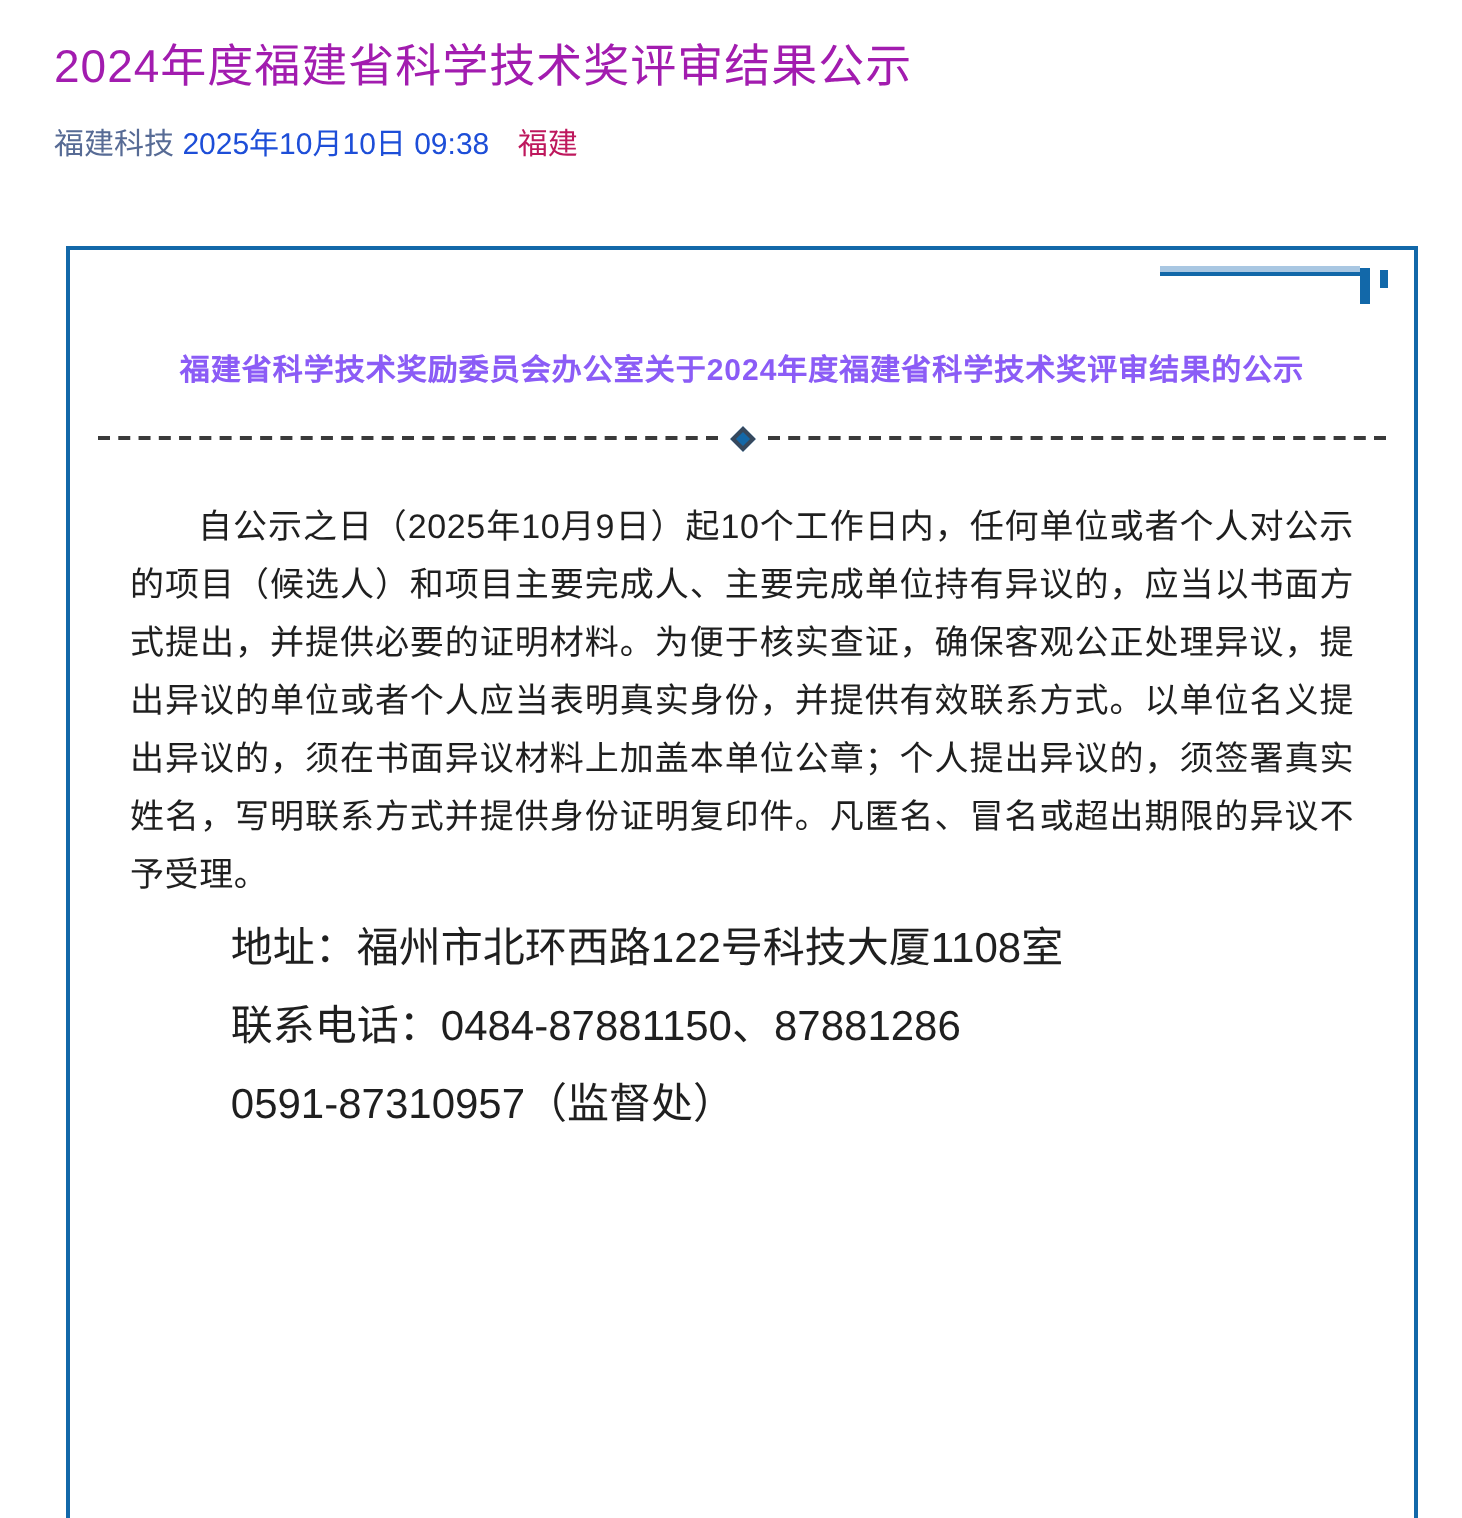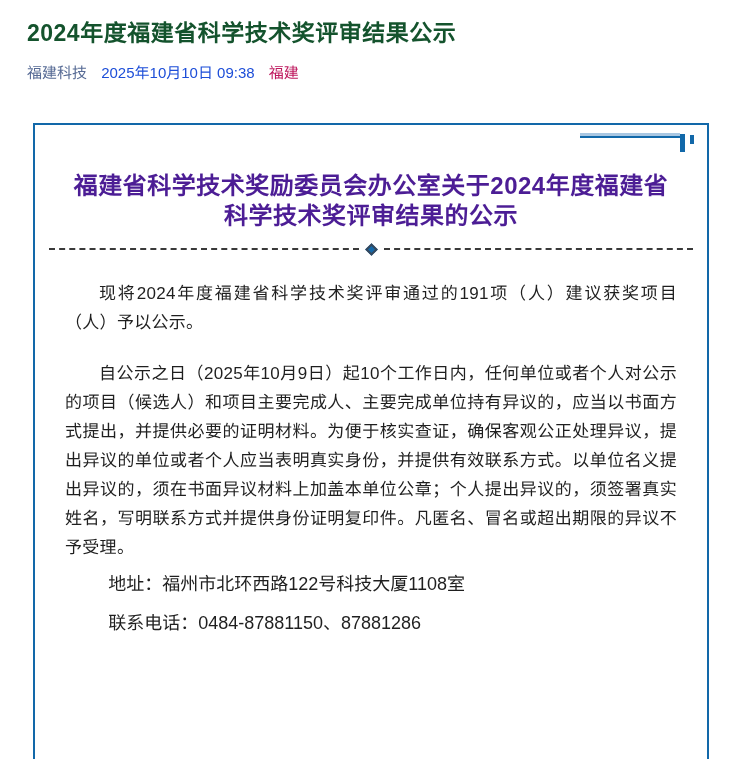--- a/index.html
+++ b/index.html
@@ -10,30 +10,29 @@
     overflow: hidden;
     font-family: "Liberation Sans", "DejaVu Sans", sans-serif;
     position: relative;
   }
   .page { width: 731px; height: 759px; overflow: hidden; background: #ffffff; }
 
   
   .article-header { padding: 18px 27px 0 27px; }
   .page-title {
     font-size: 23px;
-    font-weight: 700;
-    color: #14532d;
+    font-weight: 400;
+    color: #a21caf;
     line-height: 1.35;
     letter-spacing: 0.5px;
   }
   .meta { margin-top: 14px; font-size: 15px; line-height: 20px; }
   .meta .account {
     color: #576b95;
     text-decoration: none;
-    margin-right: 10px;
     cursor: pointer;
   }
   .meta .date { color: #1d4ed8; margin-right: 10px; }
   .meta .loc { color: #be185d; text-decoration: none; cursor: pointer; }
 
   
   .notice-card {
     position: relative;
     margin: 40px 22px 0 33px;
     width: 676px;
@@ -49,23 +48,23 @@
   .deco-line .light { display: block; height: 3px; background: #a9c7e2; }
   .deco-line .dark  { display: block; height: 2px; background: #1268a9; }
   .deco-bar { position: absolute; background: #1268a9; display: block; }
   .deco-bar.tall  { right: 12px; top: 1px; width: 5px; height: 18px; }
   .deco-bar.small { right: 3px;  top: 2px; width: 4px; height: 9px; }
 
   
   .notice-heading {
     margin: 22px 6px 0 6px;
     text-align: center;
-    font-size: 24px;
+    font-size: 15px;
     font-weight: 700;
-    color: #4c1d95;
+    color: #8b5cf6;
     line-height: 30px;
     letter-spacing: 0.5px;
   }
 
   
   .divider {
     margin: 10px -16px 0 -16px;
     height: 16px;
     display: flex;
     align-items: center;
@@ -92,21 +91,21 @@
     color: #1f1f1f;
     text-align: justify;
     text-indent: 2em;
     letter-spacing: 0.3px;
   }
   .body-para + .body-para { }
 
   
   .contacts { margin-top: 8px; }
   .contact-line {
-    font-size: 18px;
+    font-size: 21px;
     line-height: 29px;
     color: #1f1f1f;
     padding-left: 2.4em;
     margin-bottom: 10px;
     text-align: left;
   }
 </style>
 </head>
 <body>
 
@@ -134,25 +133,25 @@
       </div>
 
       <h2 class="notice-heading">福建省科学技术奖励委员会办公室关于2024年度福建省科学技术奖评审结果的公示</h2>
 
       <div class="divider">
         <span class="dash"></span>
         <span class="diamond"></span>
         <span class="dash"></span>
       </div>
 
-      <p class="body-para">现将2024年度福建省科学技术奖评审通过的191项（人）建议获奖项目（人）予以公示。</p>
 
       <p class="body-para">自公示之日（2025年10月9日）起10个工作日内，任何单位或者个人对公示的项目（候选人）和项目主要完成人、主要完成单位持有异议的，应当以书面方式提出，并提供必要的证明材料。为便于核实查证，确保客观公正处理异议，提出异议的单位或者个人应当表明真实身份，并提供有效联系方式。以单位名义提出异议的，须在书面异议材料上加盖本单位公章；个人提出异议的，须签署真实姓名，写明联系方式并提供身份证明复印件。凡匿名、冒名或超出期限的异议不予受理。</p>
 
       <div class="contacts">
         <p class="contact-line">地址：福州市北环西路122号科技大厦1108室</p>
         <p class="contact-line">联系电话：0484-87881150、87881286</p>
+        <p class="contact-line">0591-87310957（监督处）</p>
       </div>
 
     </section>
   </main>
 
 </div>
 
 </body></html>

